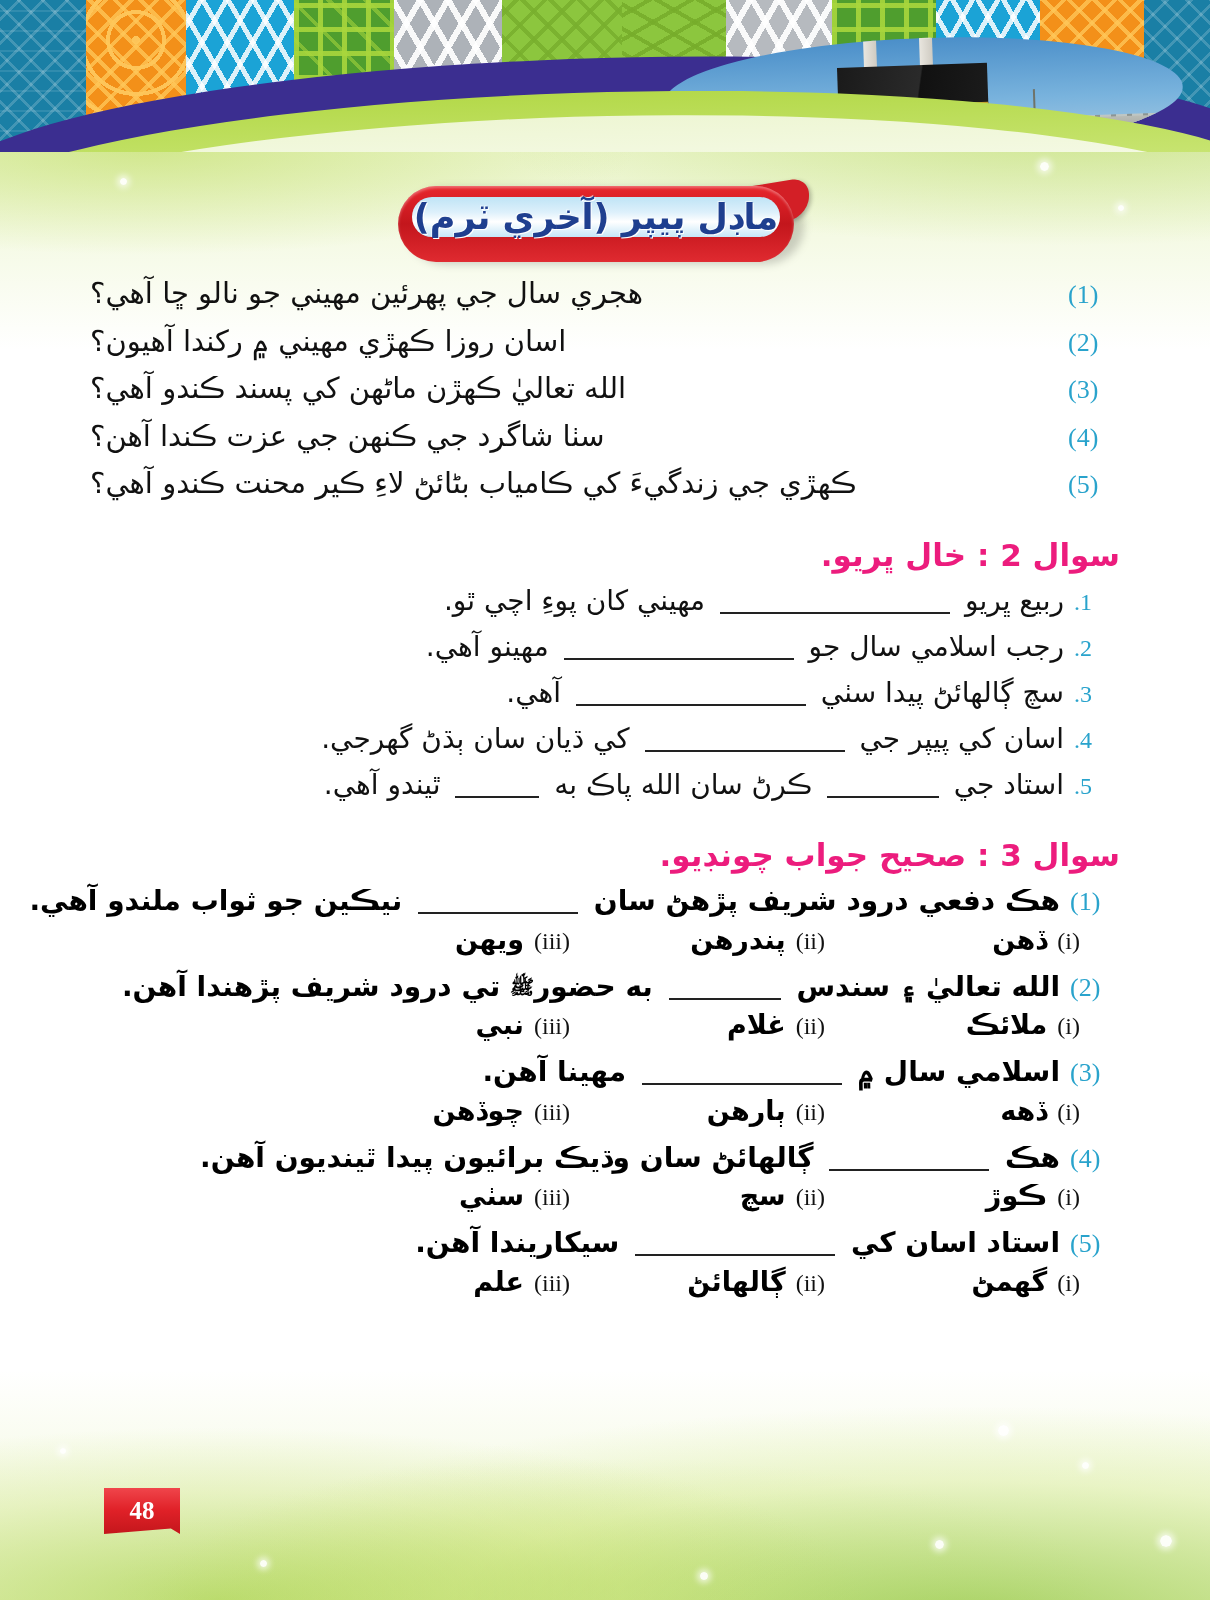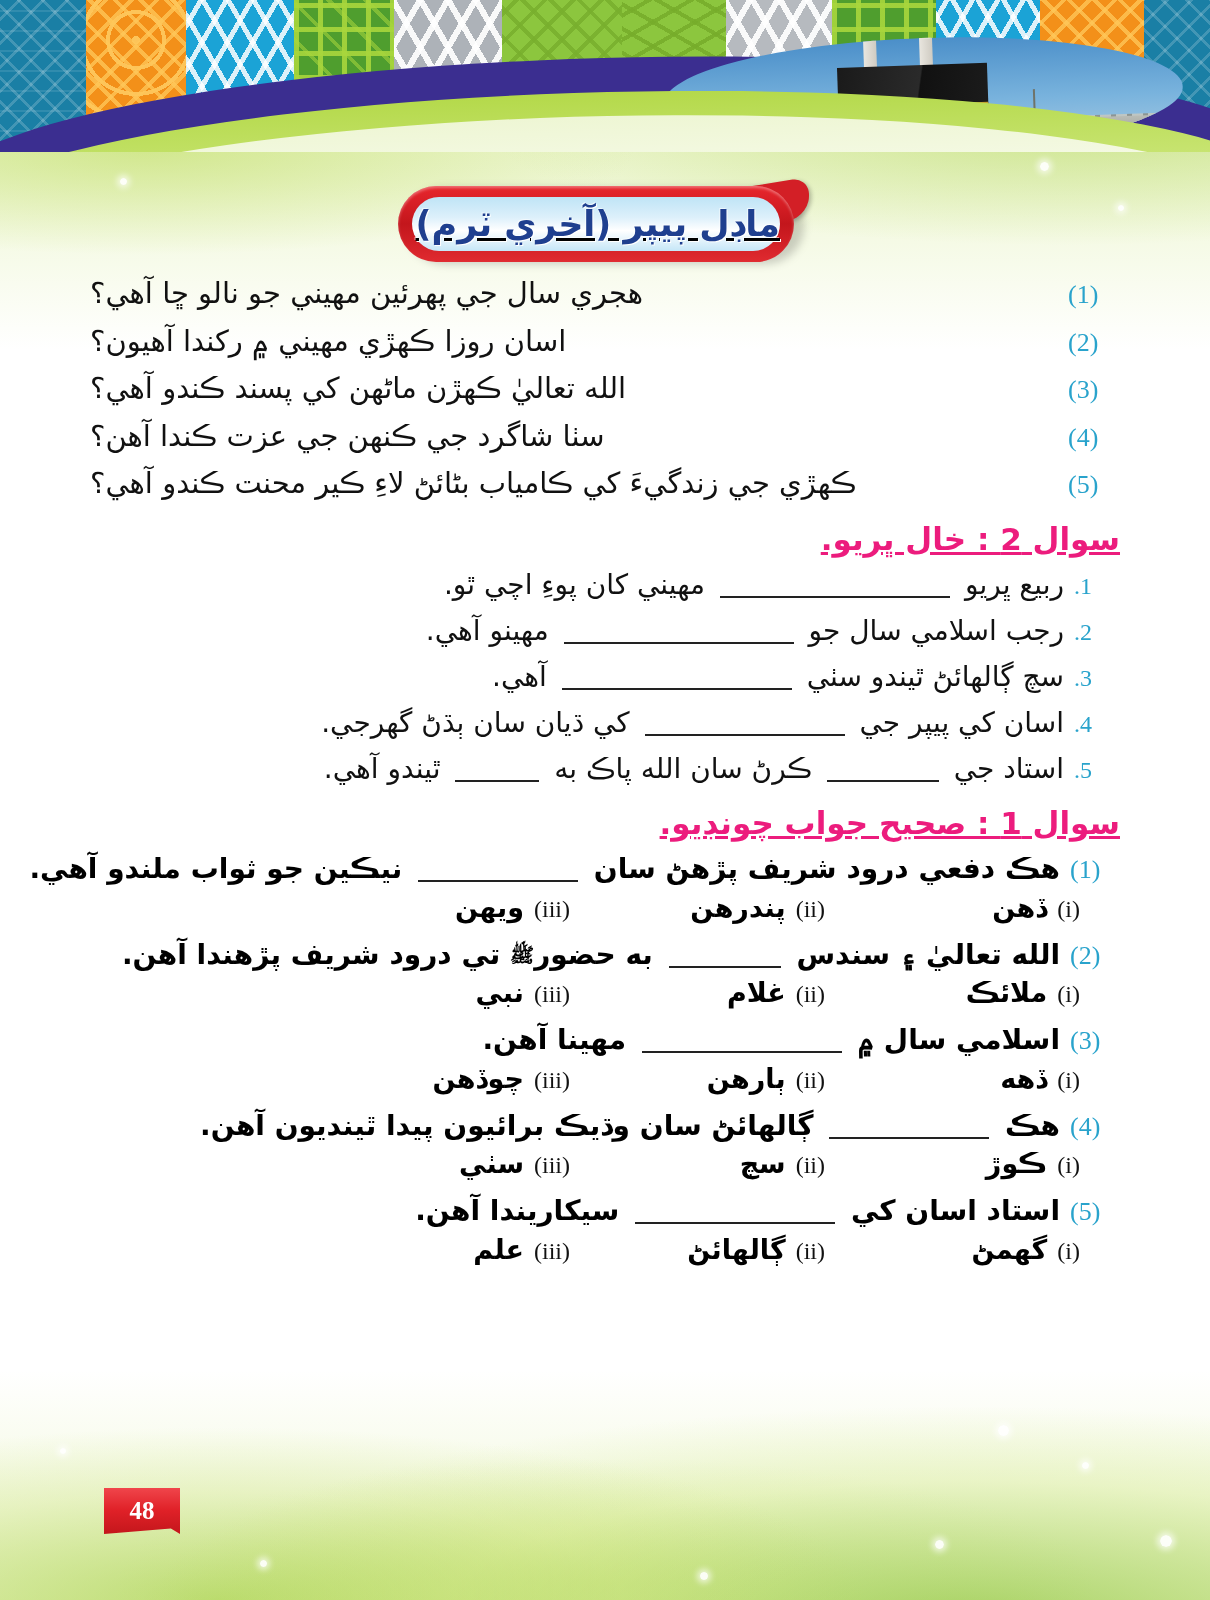--- a/index.html
+++ b/index.html
@@ -79,38 +79,38 @@
   .title-shadow{position:absolute;left:8px;top:10px;width:398px;height:76px;background:rgba(0,0,0,.18);border-radius:40px;filter:blur(4px);}
   .title-fold{position:absolute;right:-2px;top:4px;width:62px;height:40px;background:#d31f26;
               border-radius:6px 22px 40px 4px;transform:rotate(-9deg);box-shadow:2px 2px 4px rgba(0,0,0,.25);}
   .title-outer{
     position:absolute;left:0;top:8px;width:396px;height:76px;
     background:linear-gradient(to bottom,#e8262d 0%,#c3161c 50%,#e02a30 100%);
     border-radius:40px;
     box-shadow:inset 0 2px 3px rgba(255,255,255,.35);
   }
   .title-inner{
-    position:absolute;left:14px;top:11px;right:14px;height:54px;
+    position:absolute;left:14px;top:11px;right:14px;height:40px;
     background:linear-gradient(to bottom,#bfe4f6 0%,#ddf0fb 38%,#ffffff 62%,#c5e6f7 100%);
     border-radius:30px;
-    display:flex;align-items:center;justify-content:flex-start;text-decoration:underline;
+    display:flex;align-items:center;justify-content:center;
   }
   .title-text{
     font-size:35px;font-weight:bold;color:#1f3f8f;direction:rtl;
     text-shadow:1px 1px 0 #ffffff, -1px -1px 0 rgba(255,255,255,.6);
     white-space:nowrap;letter-spacing:0;
   }
 
   
   .content{position:absolute;left:90px;top:272px;width:1030px;direction:rtl;}
   .q-head{
     color:#ec1c7d;font-weight:bold;font-size:31px;
     text-align:right;margin:0 0 6px 0;line-height:1.25;white-space:nowrap;
   }
-  .q-head.mt{margin-top:14px;text-decoration:underline;}
+  .q-head.mt{margin-top:30px;}
 
   .ol-list{list-style:none;margin:0;padding:0;}
   .li-row{
     display:flex;align-items:baseline;justify-content:flex-start;
     font-size:29px;color:#111;line-height:1.5;margin:0 0 4px 0;
     direction:rtl;
   }
   .li-num{color:#29a3cc;font-size:26px;min-width:52px;text-align:left;
           padding-left:10px;flex:0 0 auto;font-family:"Liberation Serif",serif;}
   .li-text{flex:1 1 auto;text-align:right;direction:rtl;white-space:nowrap;}
@@ -326,21 +326,21 @@
         <span class="li-text">
           <span>رجب اسلامي سال جو</span>
           <span class="blank b-xl"></span>
           <span>مهينو آهي.</span>
         </span>
       </div>
 
       <div class="li-row">
         <span class="li-num">3.</span>
         <span class="li-text">
-          <span>سچ ڳالهائڻ ٿيندو سٺي</span>
+          <span>سچ ڳالهائڻ پيدا سٺي</span>
           <span class="blank b-xl"></span>
           <span>آهي.</span>
         </span>
       </div>
 
       <div class="li-row">
         <span class="li-num">4.</span>
         <span class="li-text">
           <span>اسان کي پيپر جي</span>
           <span class="blank b-lg"></span>
@@ -353,21 +353,21 @@
         <span class="li-text">
           <span>استاد جي</span>
           <span class="blank b-sm"></span>
           <span>ڪرڻ سان الله پاڪ به</span>
           <span class="blank b-xs"></span>
           <span>ٿيندو آهي.</span>
         </span>
       </div>
     </div>
 
-    <h2 class="q-head mt">سوال 1 : صحيح جواب چونڊيو.</h2>
+    <h2 class="q-head mt">سوال 3 : صحيح جواب چونڊيو.</h2>
     <div class="ol-list sec3">
 
       <div>
         <div class="mcq-q">
           <span class="li-num">(1)</span>
           <span class="li-text">
             <span>هڪ دفعي درود شريف پڙهڻ سان</span>
             <span class="blank b-md"></span>
             <span>نيڪين جو ثواب ملندو آهي.</span>
           </span>

